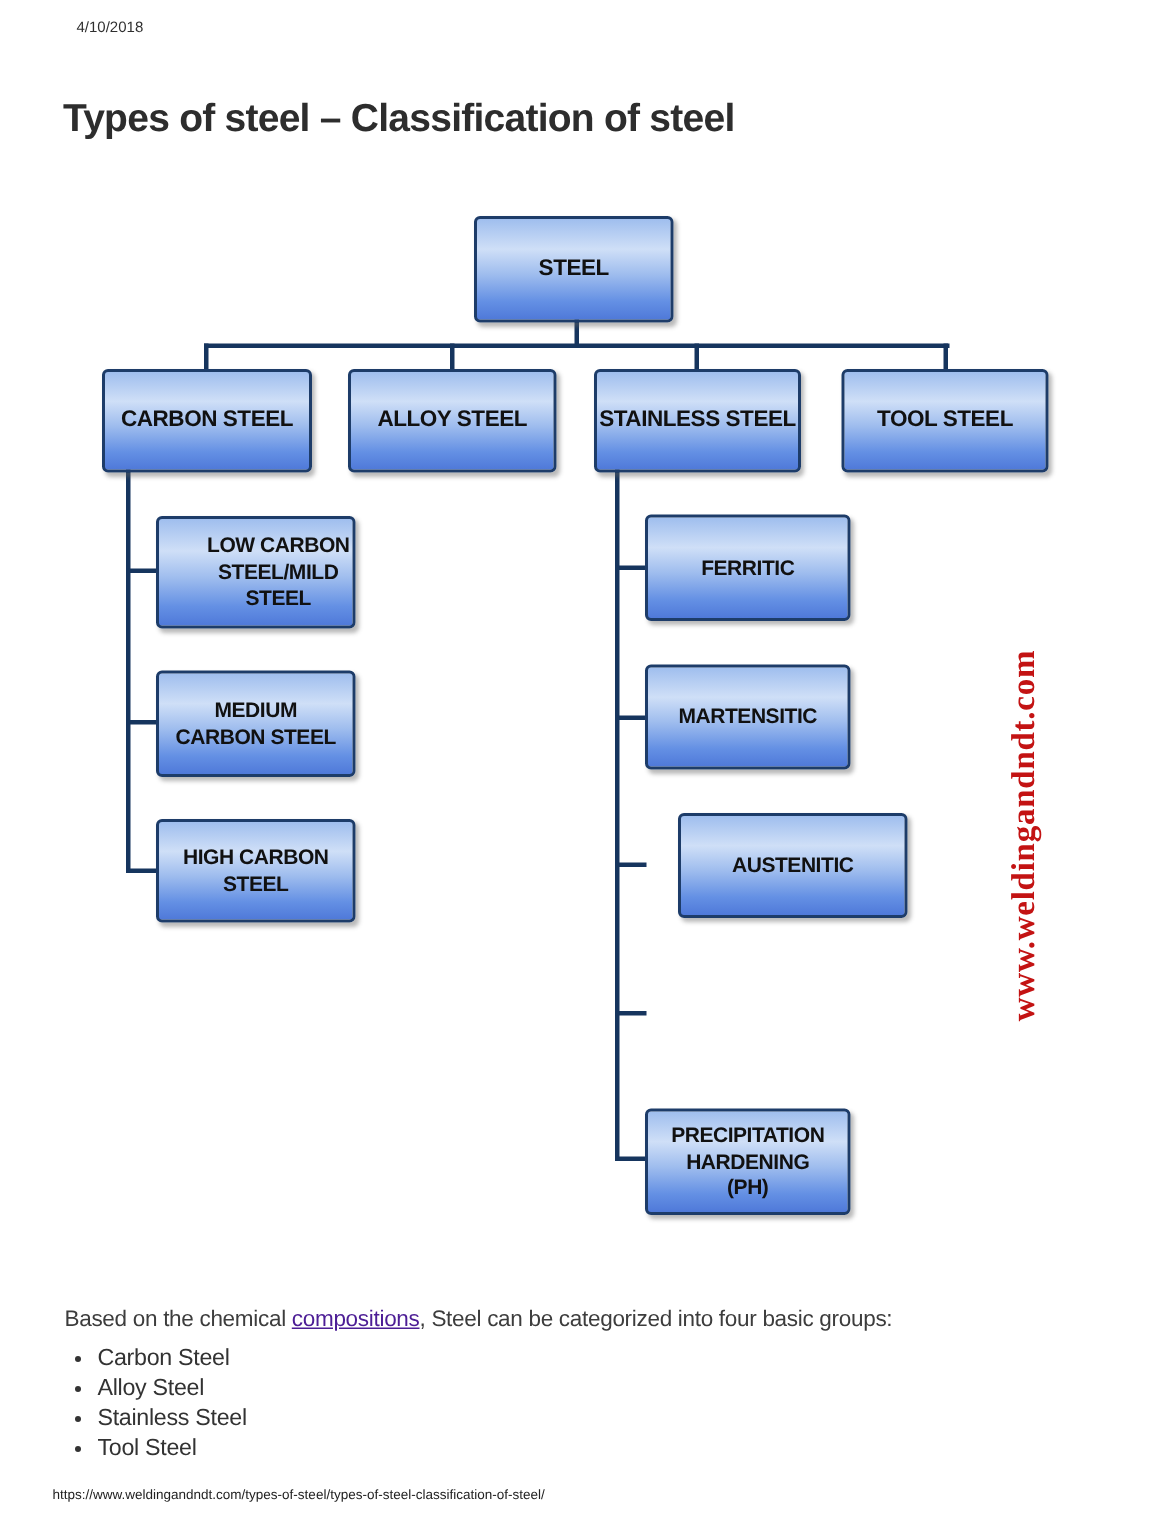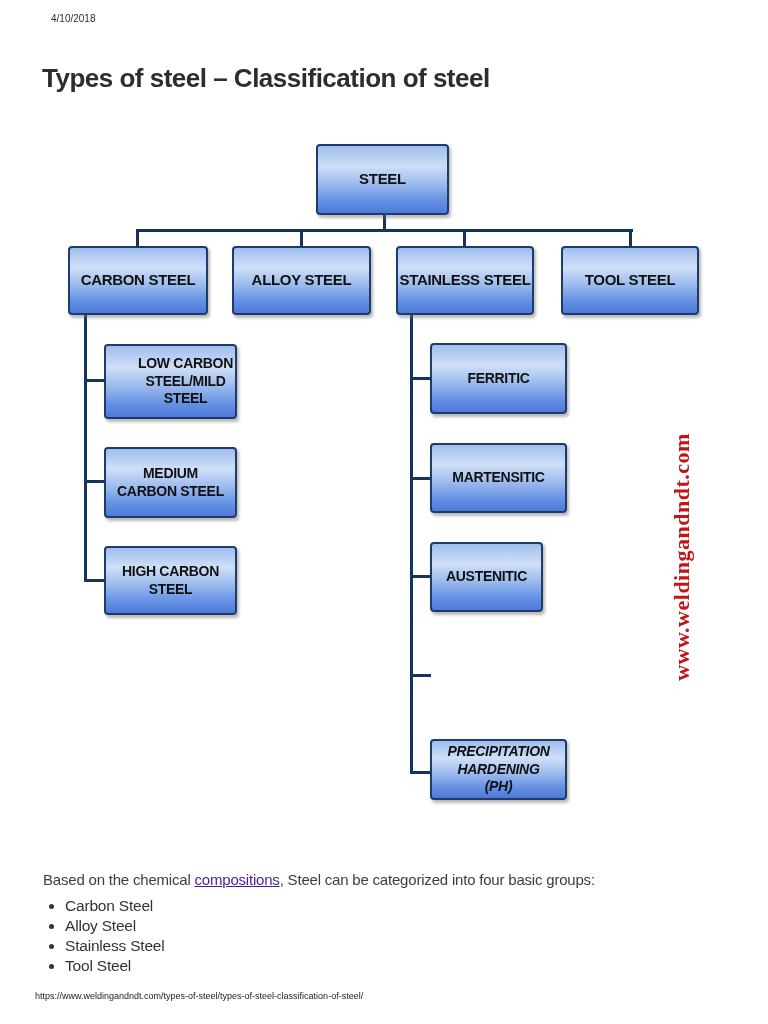--- a/index.html
+++ b/index.html
@@ -50,23 +50,23 @@
   #box-steel      { left:316px; top:144px; width:133px; height:71px; }
   #box-carbon     { left:68px;  top:246px; width:140px; height:69px; }
   #box-alloy      { left:232px; top:246px; width:139px; height:69px; }
   #box-stainless  { left:396px; top:246px; width:138px; height:69px; }
   #box-tool       { left:561px; top:246px; width:138px; height:69px; }
   #box-low        { left:104px; top:344px; width:133px; height:75px;padding-left:30px; }
   #box-medium     { left:104px; top:447px; width:133px; height:71px; }
   #box-high       { left:104px; top:546px; width:133px; height:69px; }
   #box-ferritic   { left:430px; top:343px; width:137px; height:71px; }
   #box-martensitic{ left:430px; top:443px; width:137px; height:70px; }
-  #box-austenitic { left:430px; top:542px; width:113px; height:70px;text-align:right; }
+  #box-austenitic { left:452px; top:542px; width:153px; height:70px;text-align:right; }
   #box-duplex     { left:430px; top:641px; width:137px; height:69px; }
-  #box-ph         { left:430px; top:739px; width:137px; height:61px;font-style:italic; }
+  #box-ph         { left:430px; top:739px; width:137px; height:71px; }
 
   
   .conn { position:absolute; background:#16355e; }
   #c-root-stub   { left:383px; top:213px; width:3px;  height:18px; }
   #c-hline       { left:136px; top:229px; width:497px; height:3px; }
   #c-drop-carbon { left:136px; top:229px; width:3px;  height:18px; }
   #c-drop-alloy  { left:300px; top:229px; width:3px;  height:18px; }
   #c-drop-stain  { left:463px; top:229px; width:3px;  height:18px; }
   #c-drop-tool   { left:629px; top:229px; width:3px;  height:18px; }
   #c-carbon-v    { left:84px;  top:313px; width:3px;  height:269px; }

